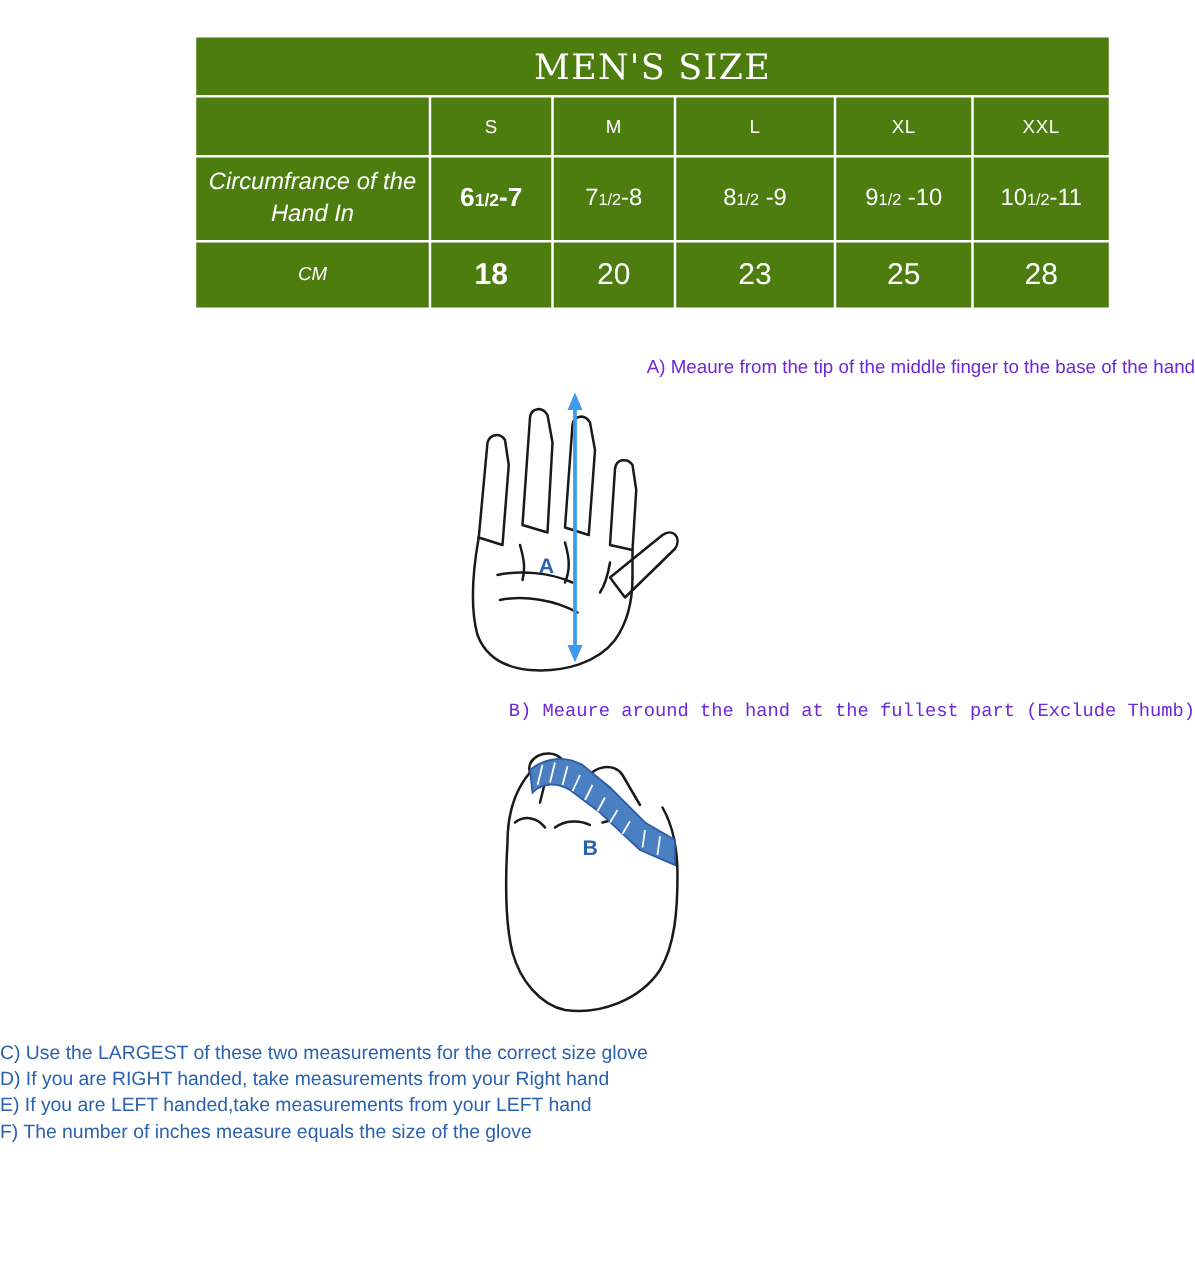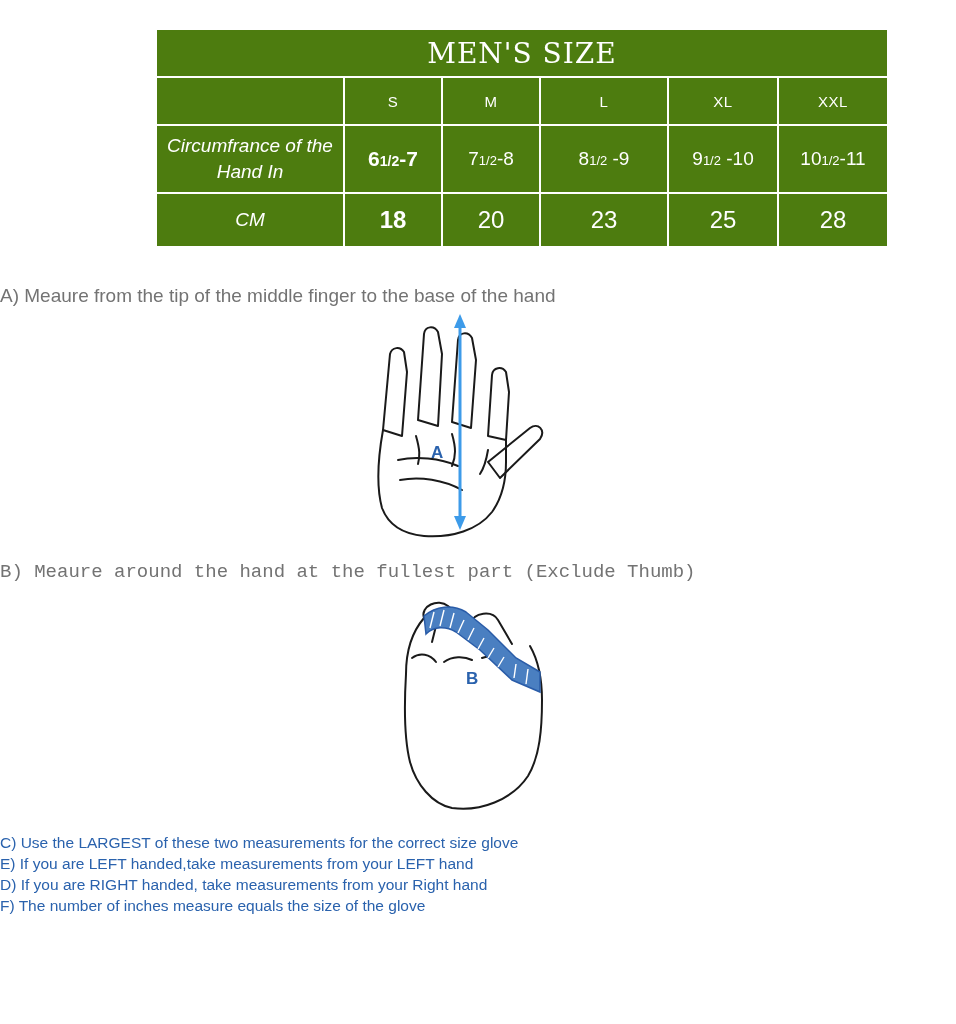--- a/index.html
+++ b/index.html
@@ -58,21 +58,21 @@
   .label-cell {
     font-size: 19px;
     text-align: left;
     padding-left: 12px;
     line-height: 1.35;
     font-style: italic;
   }
   .row-circ td { height: 66px; }
   .row-cm td { height: 52px; }
   .cm-label {
-    font-size: 19px;
+    font-size: 15px;
     text-align: center;
     padding-left: 0;
   }
   .val {
     font-size: 19px;
   }
   .val .frac {
     font-size: 13px;
   }
   .val.bold {
@@ -87,23 +87,23 @@
   col.c2 { width: 96px; }
   col.c3 { width: 96px; }
   col.c4 { width: 126px; }
   col.c5 { width: 108px; }
   col.c6 { width: 108px; }
 
   
   .caption {
     position: absolute;
     width: 100%;
-    text-align: left;
-    font-size: 19px;
-    color: #737373;
+    text-align: right;
+    font-size: 15px;
+    color: #6d28d9;
   }
   #cap-a { top: 285px; }
   #cap-b { top: 561px; font-family: Liberation Mono, monospace; }
 
   .footer-notes {
     position: absolute;
     top: 832px;
     width: 100%;
     text-align: left;
     font-size: 15.5px;
@@ -250,18 +250,18 @@
           <line x1="516" y1="76" x2="514" y2="90"></line>
           <line x1="528" y1="81" x2="526" y2="96"></line>
         </g>
       </g>
       <text class="meas-letter" x="466" y="96">B</text>
     </svg>
   </div>
 
   <div class="footer-notes">
     <div>C) Use the LARGEST of these two measurements for the correct size glove</div>
+    <div>D) If you are RIGHT handed, take measurements from your Right hand</div>
     <div>E) If you are LEFT handed,take measurements from your LEFT hand</div>
-    <div>D) If you are RIGHT handed, take measurements from your Right hand</div>
     <div>F) The number of inches measure equals the size of the glove</div>
   </div>
 
 </div>
 
 </body></html>

